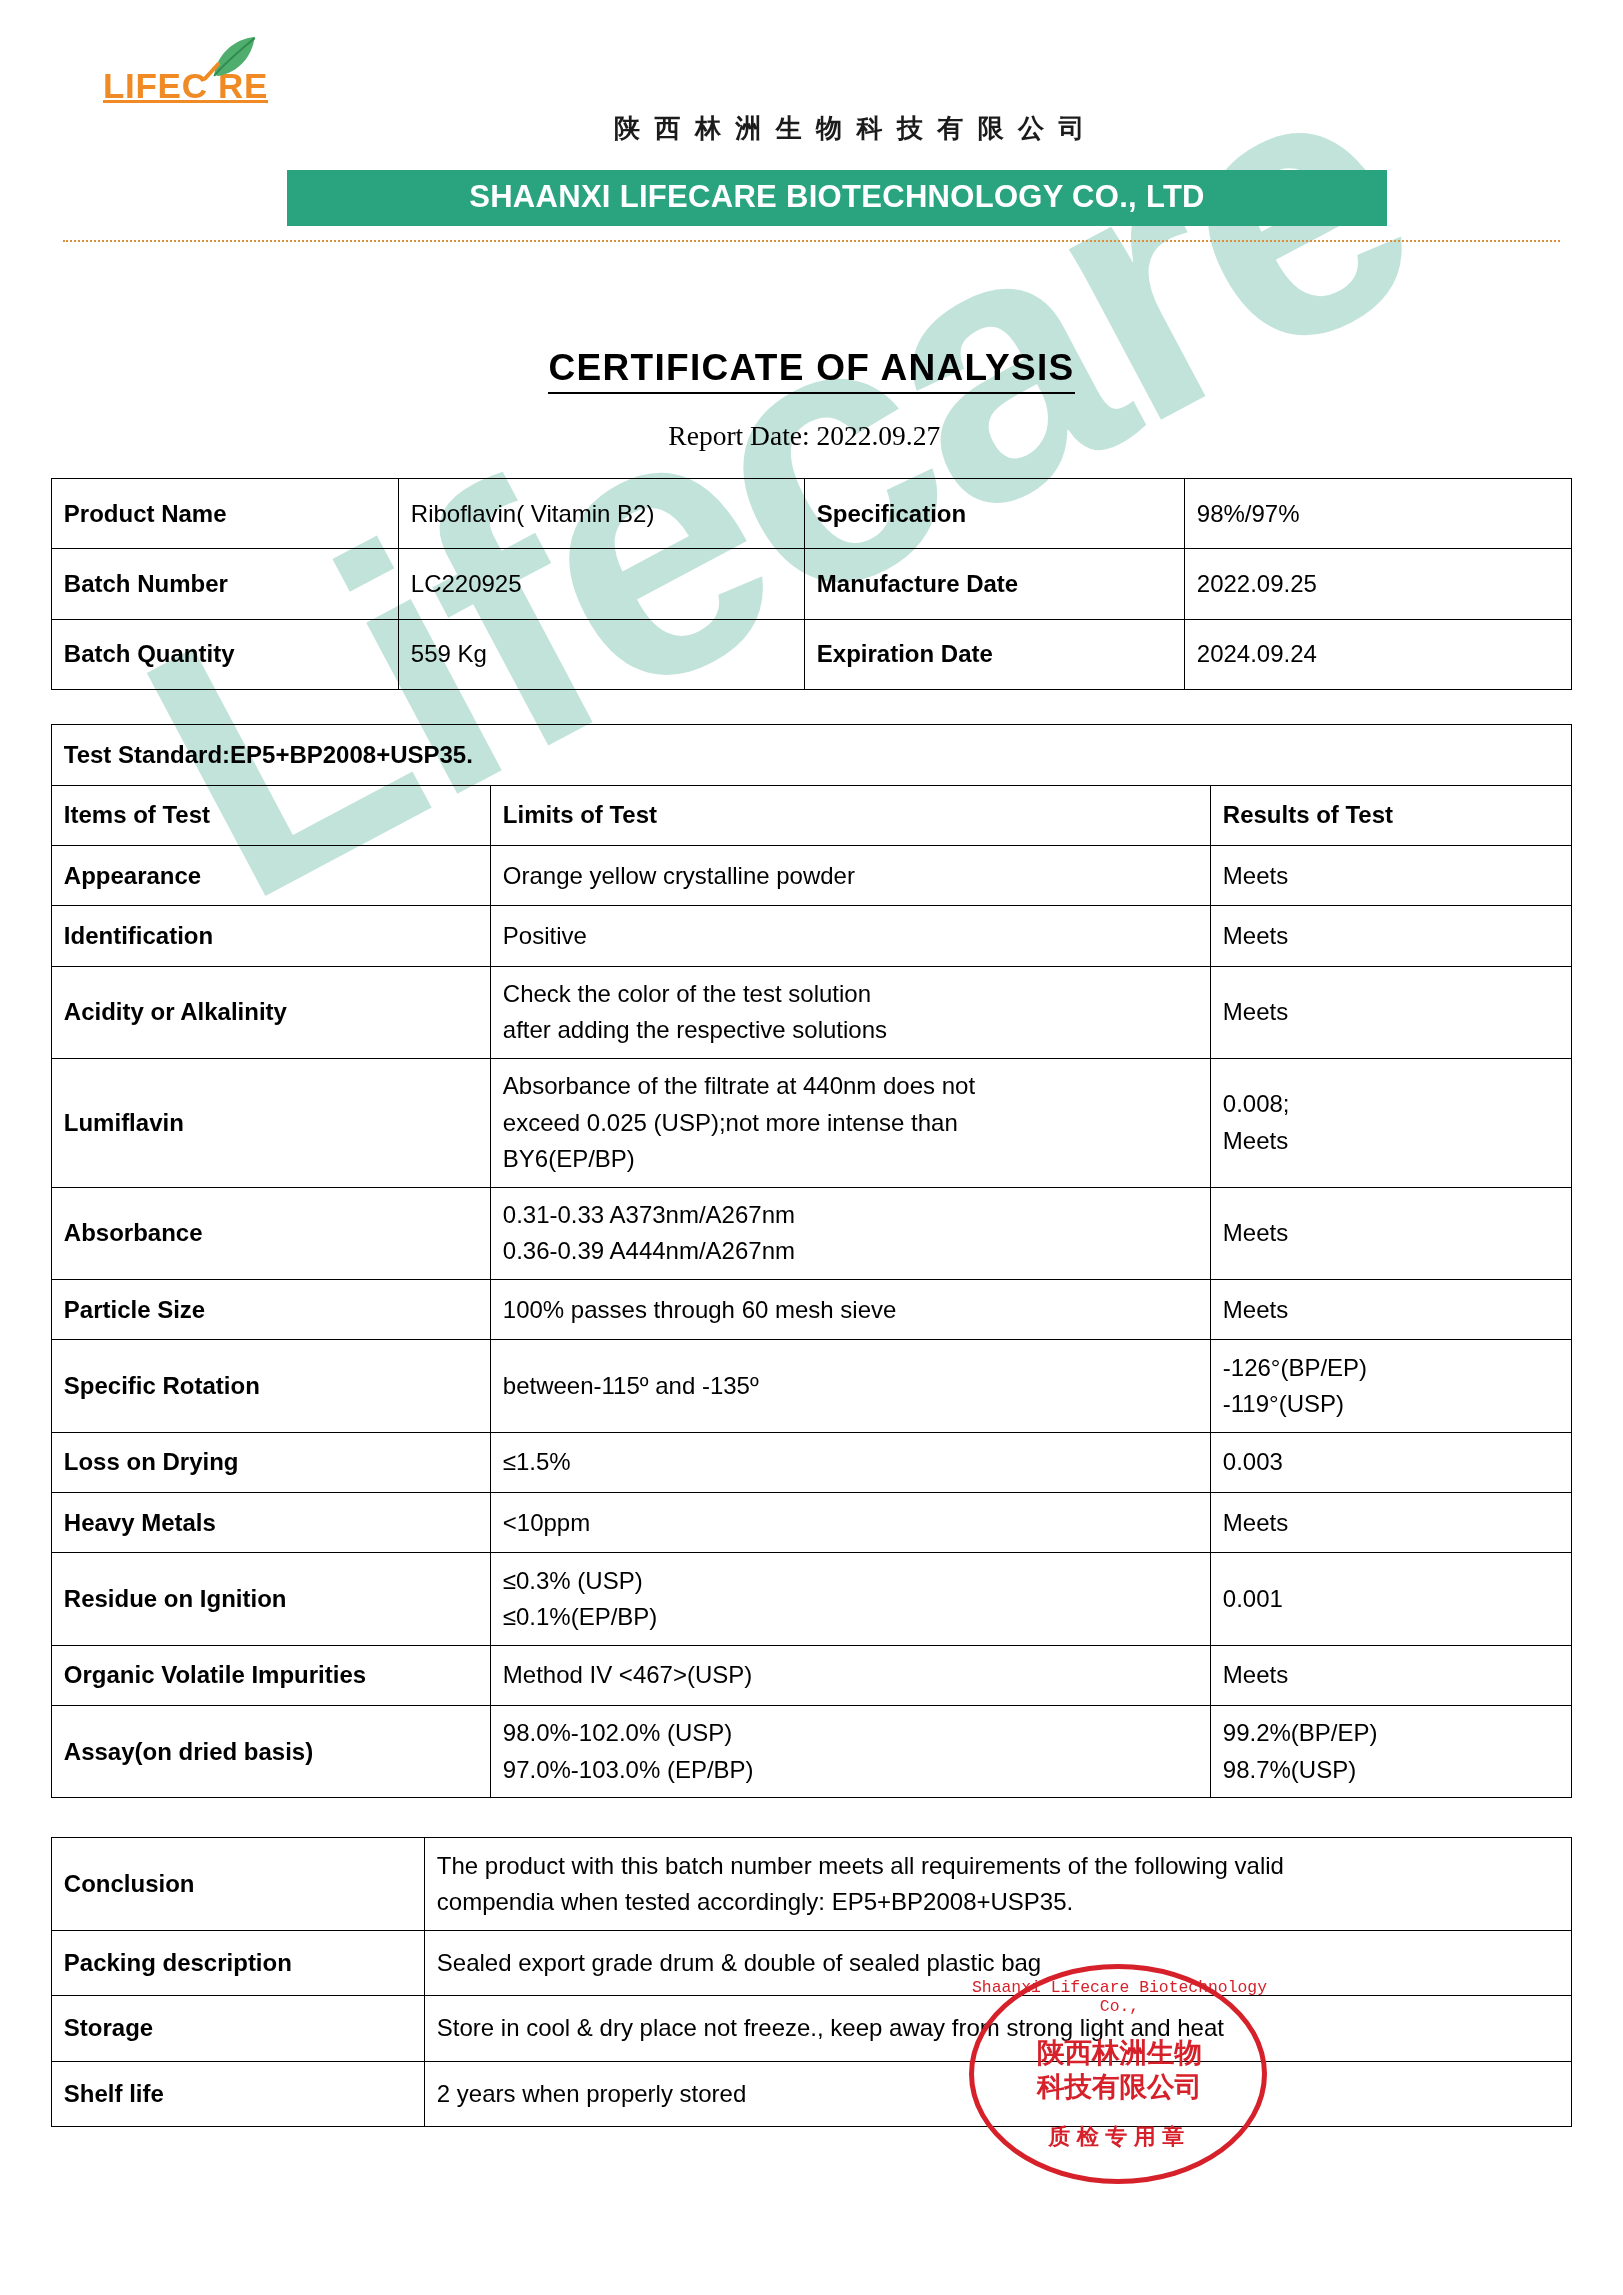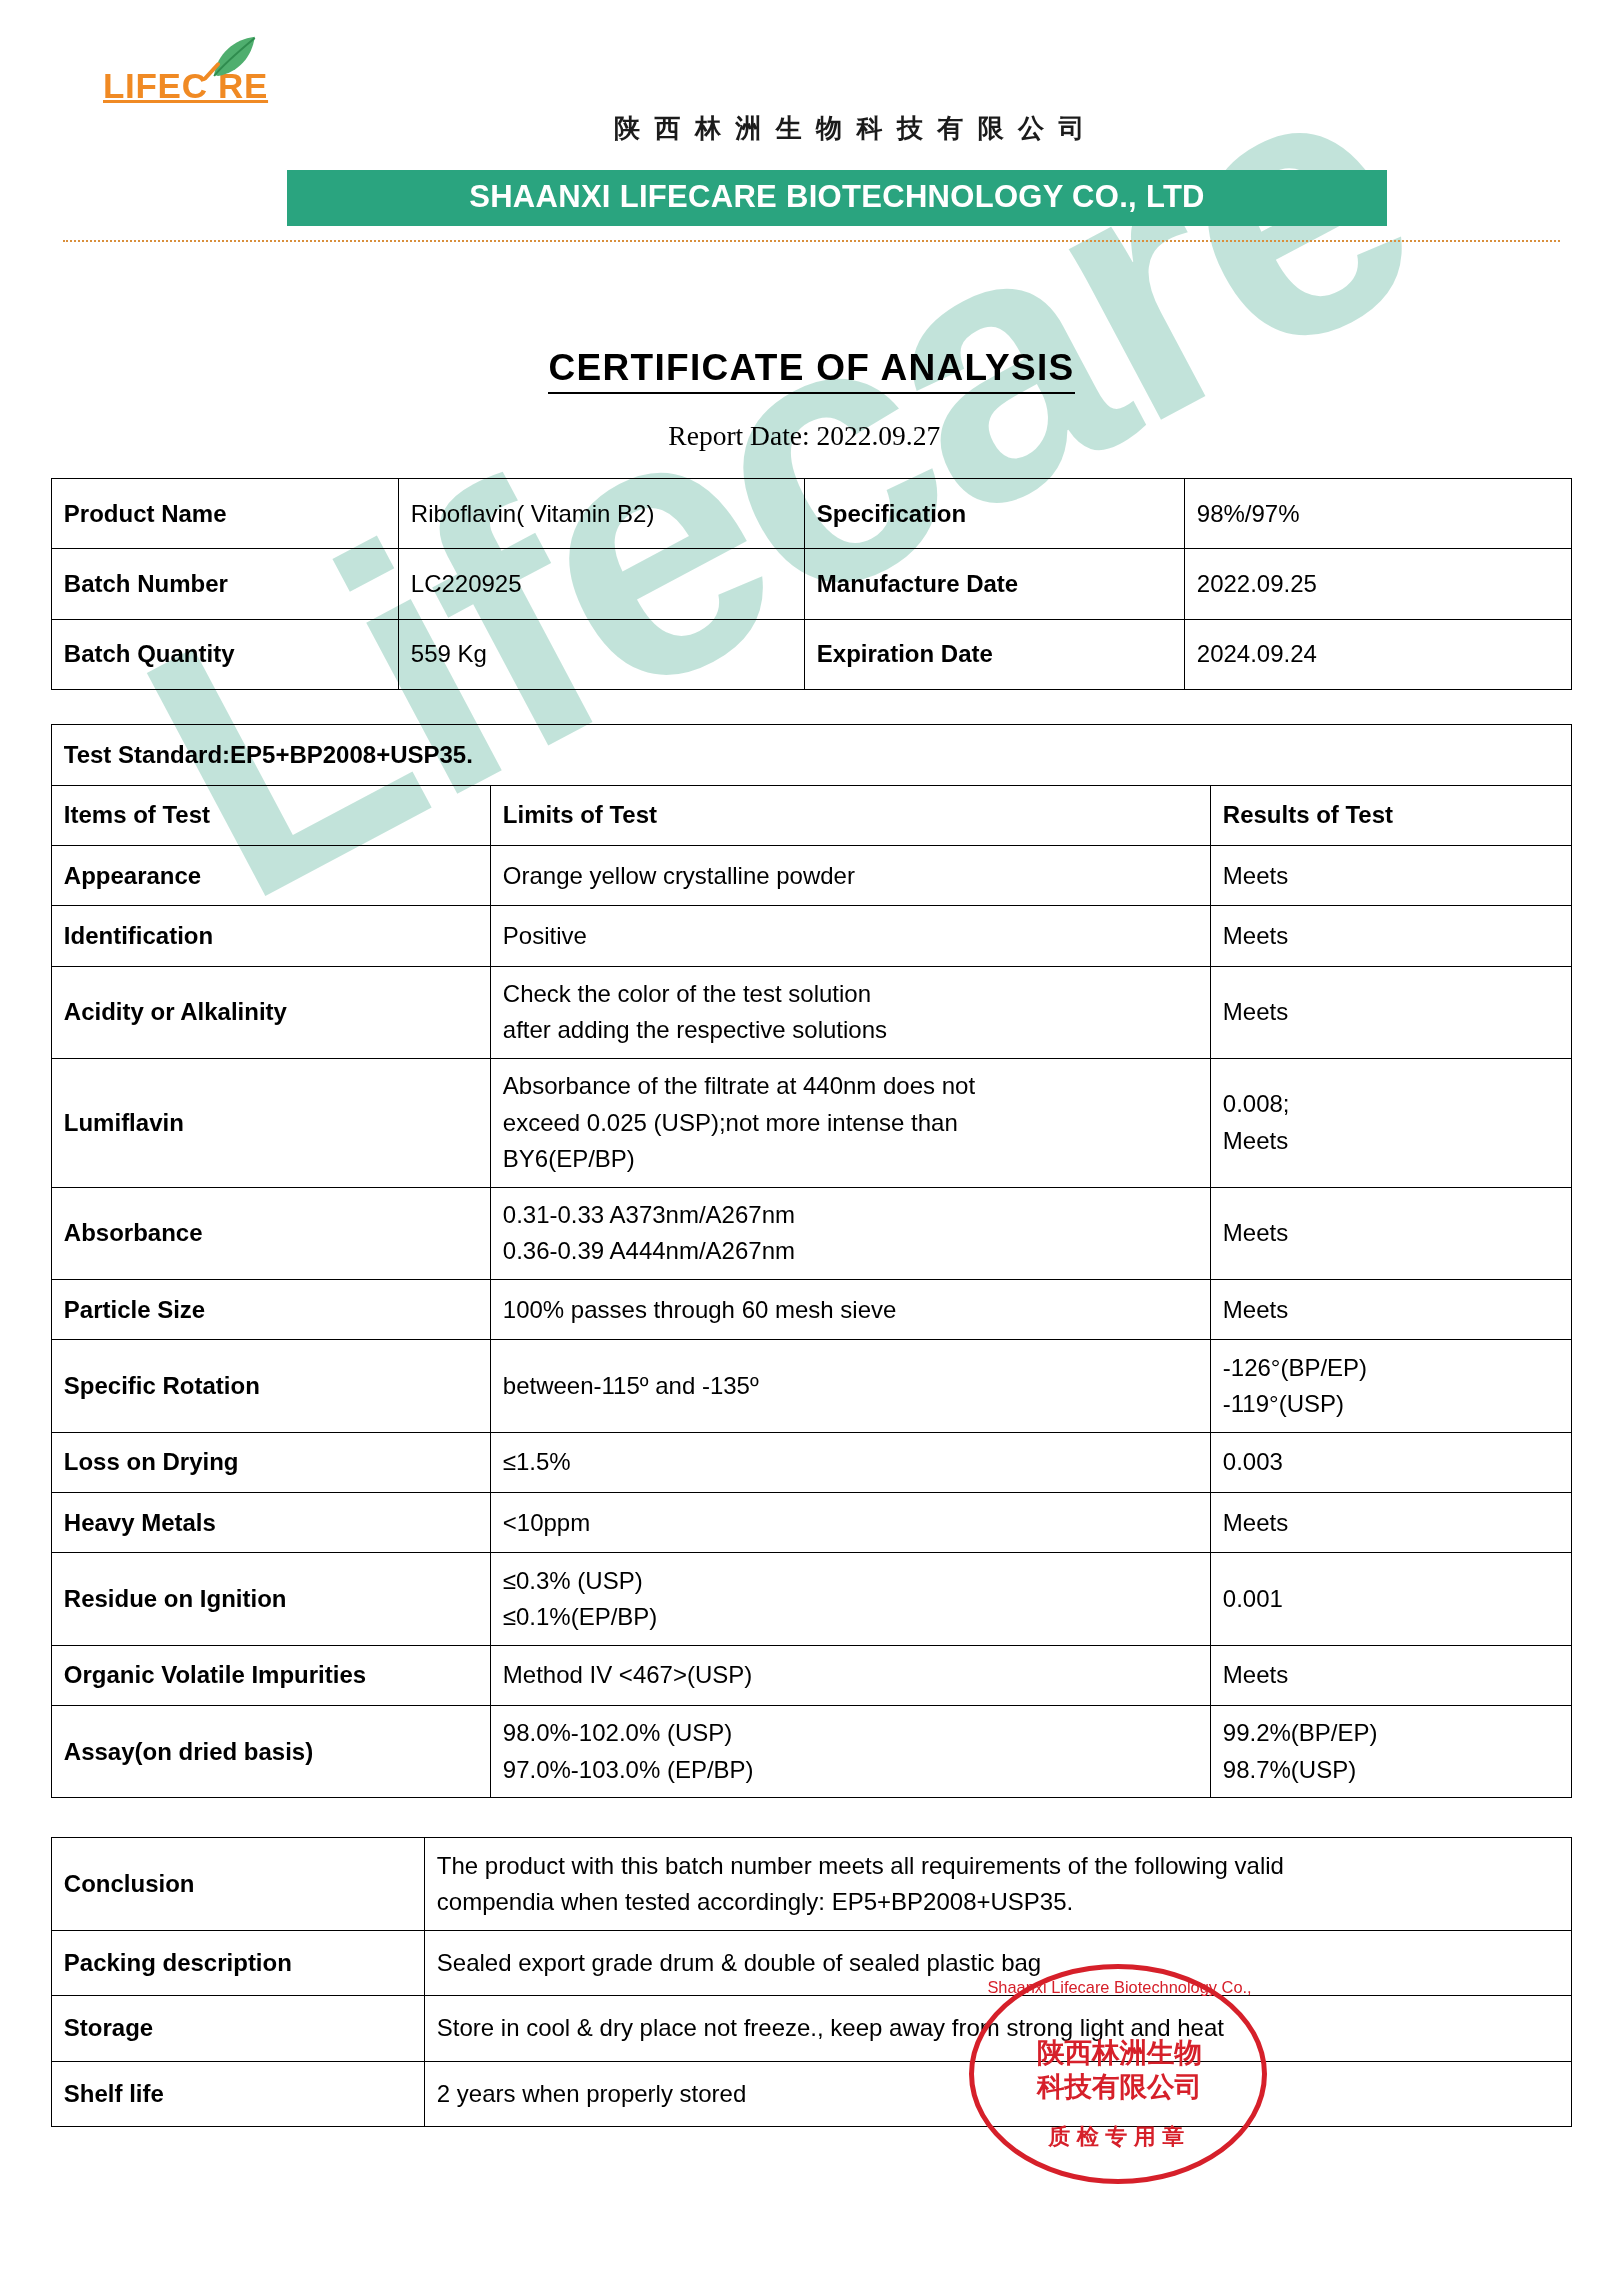--- a/index.html
+++ b/index.html
@@ -221,21 +221,21 @@
     font-weight: bold;
   }
   .stamp-arc {
     position: absolute;
     top: 14.4px;
     left: 0;
     width: 100%;
     text-align: center;
     font-size: 16.4px;
     color: #d6202a;
-    font-family: Liberation Sans, sans-serif;
+    font-family: Liberation Mono, monospace;
   }
 </style>
 </head>
 <body>
 
 <div class="page">
 
   <div class="watermark">
     <div class="watermark-text">Lifecare</div>
   </div>

